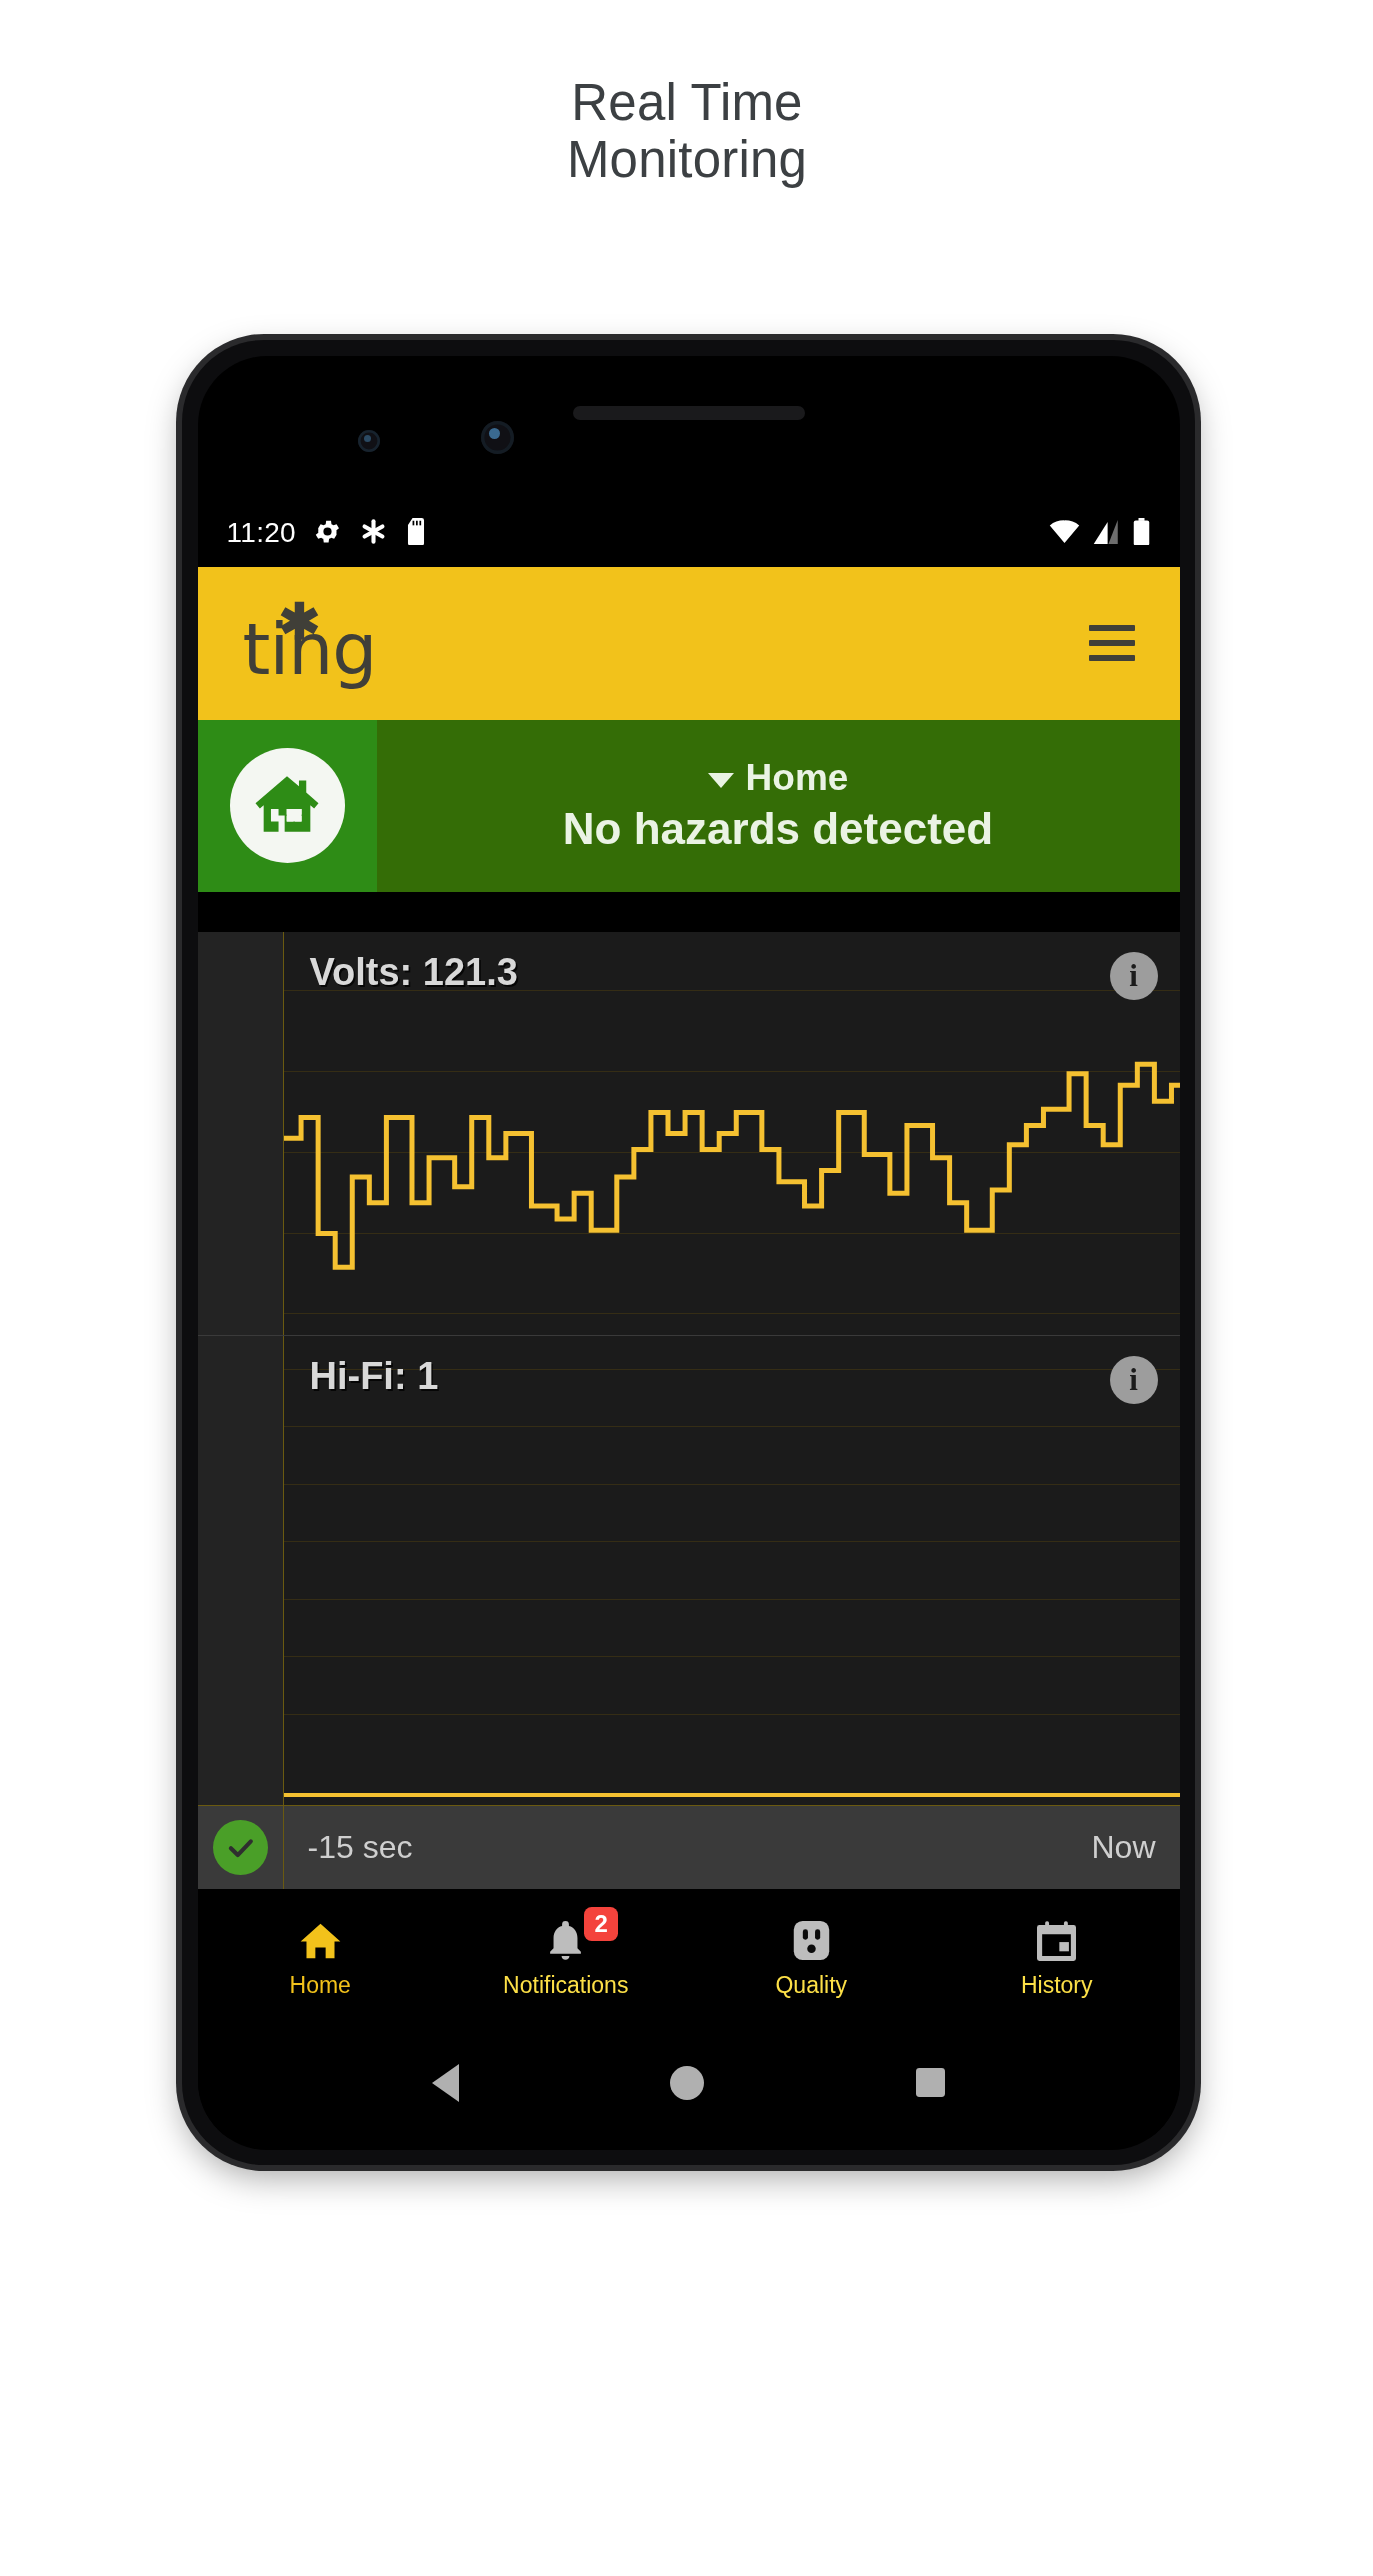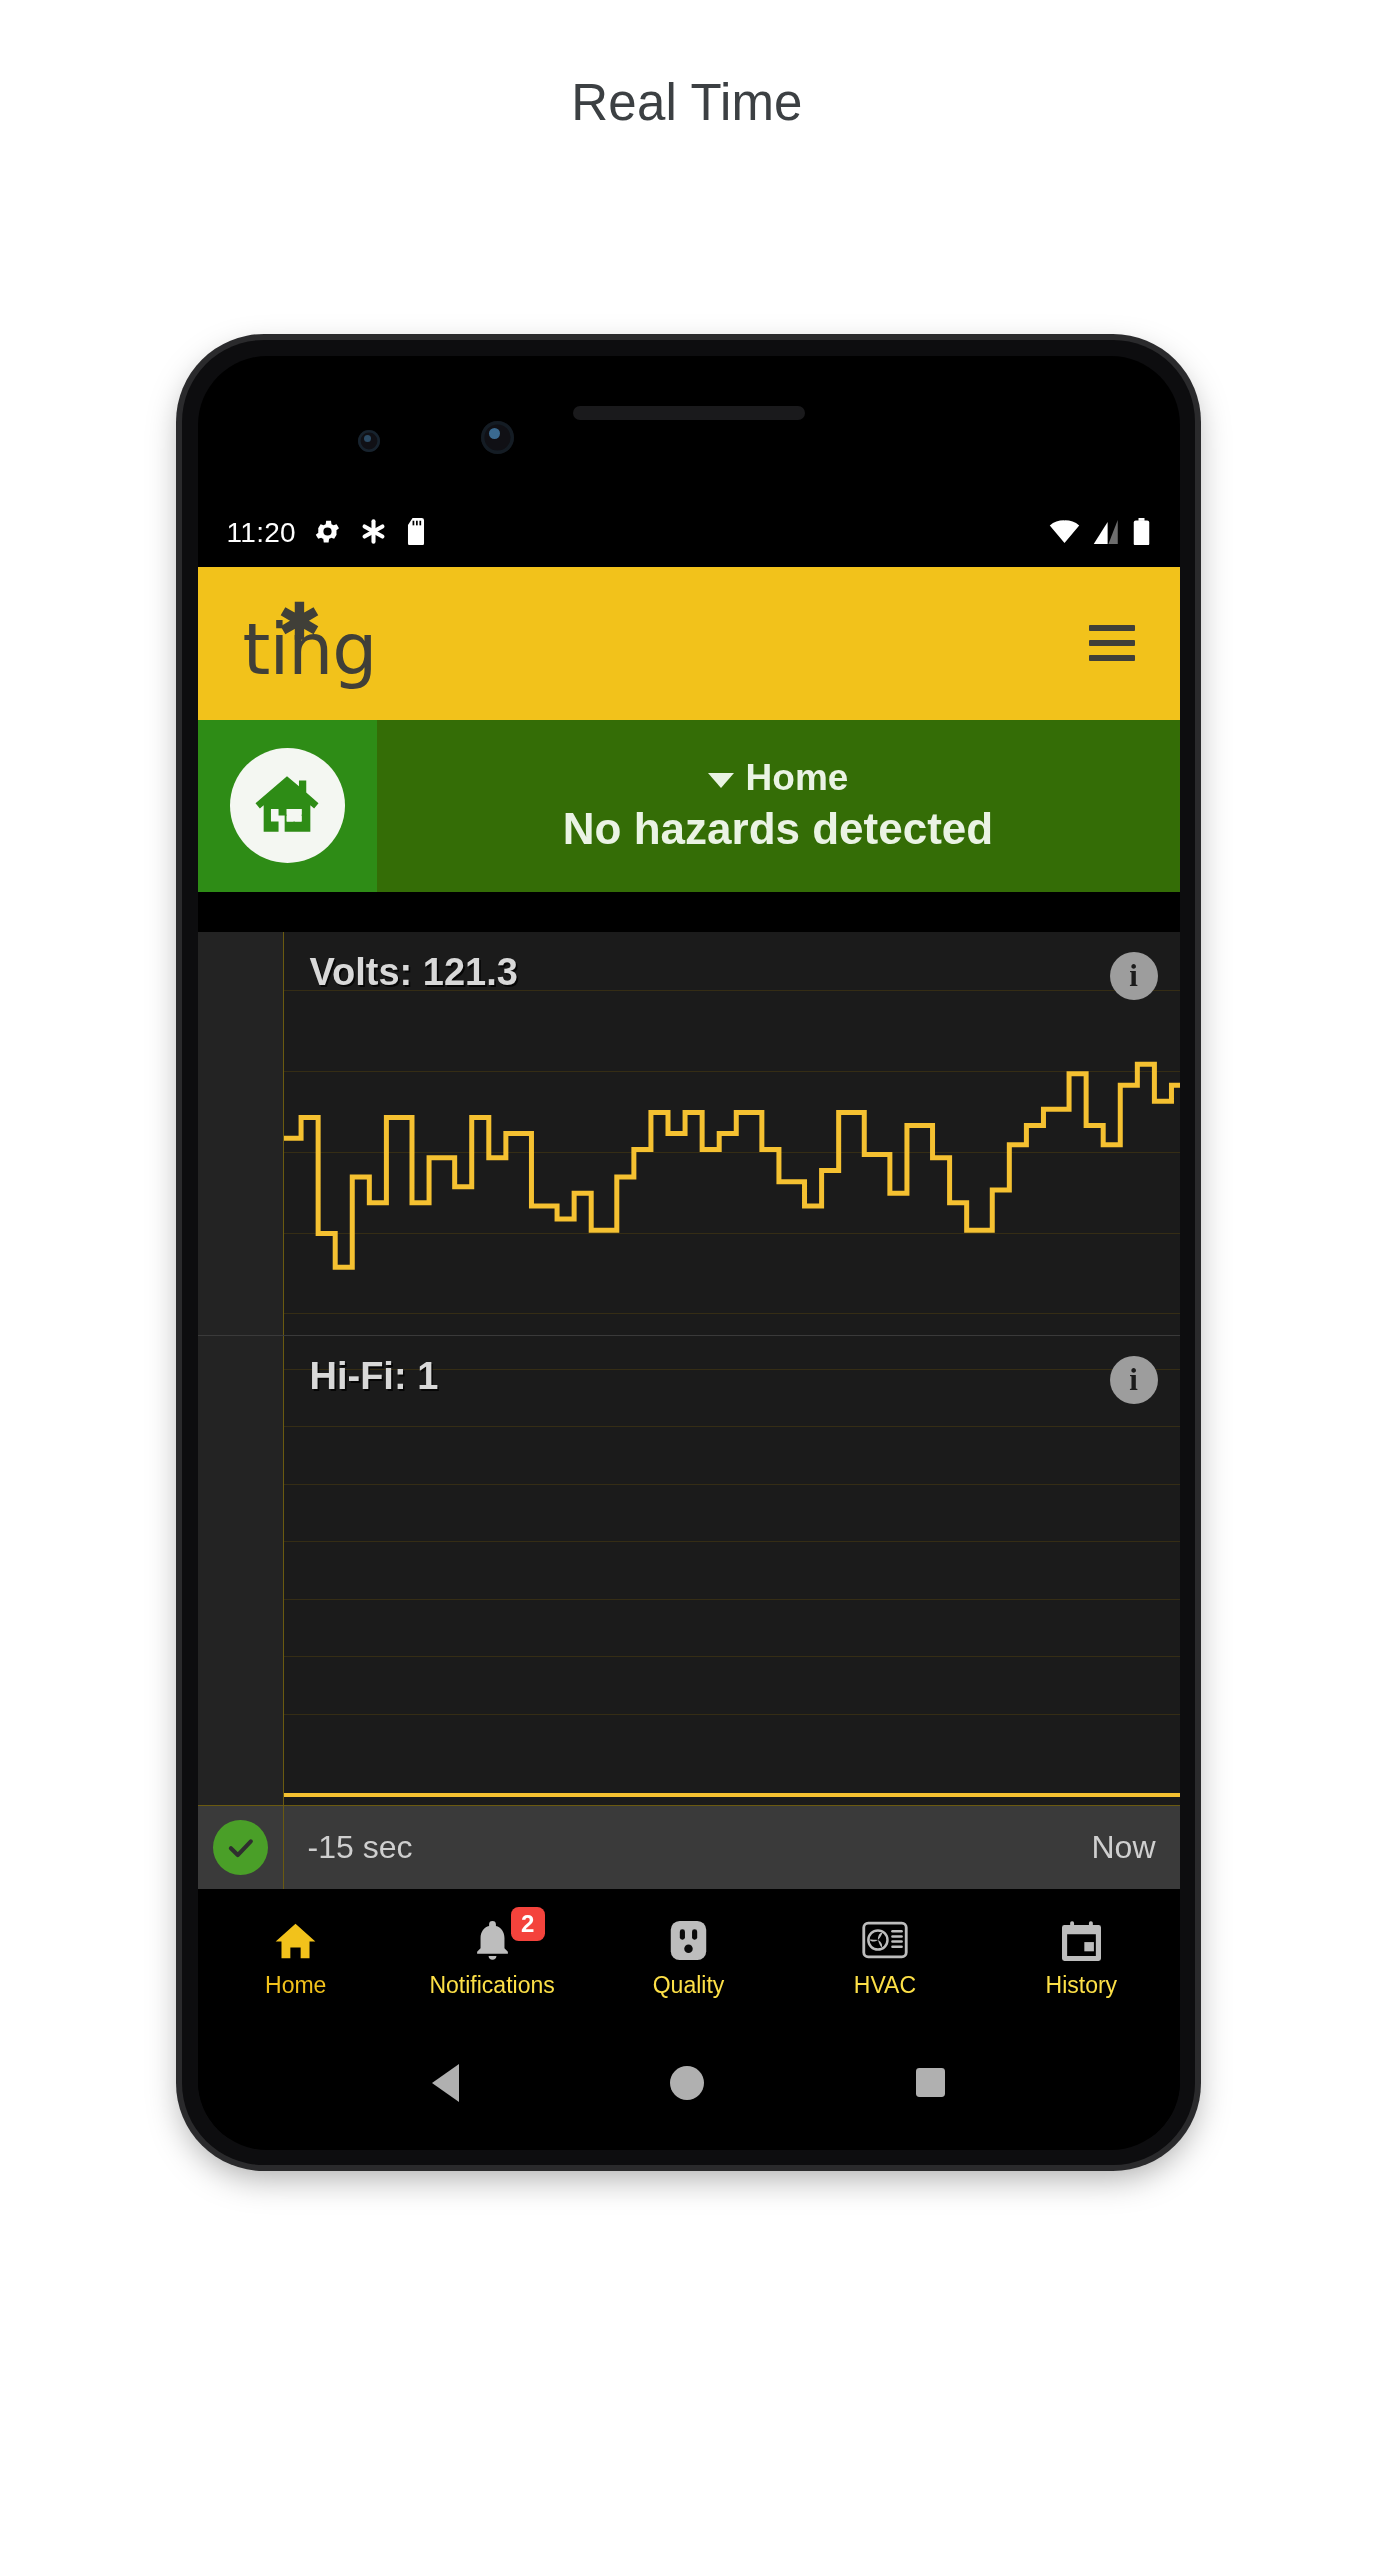--- a/index.html
+++ b/index.html
@@ -201,20 +201,21 @@
   .sn-home { width: 34px; height: 34px; border-radius: 50%; background: #b0b0b0; }
   .sn-recent { width: 29px; height: 29px; background: #b0b0b0; border-radius: 3.4px; }
 </style>
 </head>
 <body>
 
 <div class="page">
 
   <h1 class="heading">
     <span>Real Time</span>
+    <span class="l2">Monitoring</span>
   </h1>
 
   <div class="btn-side btn-power"></div>
   <div class="btn-side btn-vol"></div>
 
   <div class="phone-outer">
     <div class="phone-inner">
 
       <div class="speaker-top"></div>
       <div class="cam cam-a"></div>
@@ -401,36 +402,20 @@
               <svg width="39" height="43" viewBox="0 0 22 24">
                 <rect x="1" y="1" width="20" height="22" rx="5" fill="#bdbdbd"></rect>
                 <rect x="6.1" y="5.6" width="2.9" height="6" rx="1.4" fill="#0b0b0b"></rect>
                 <rect x="13" y="5.6" width="2.9" height="6" rx="1.4" fill="#0b0b0b"></rect>
                 <circle cx="11" cy="16.6" r="2.4" fill="#0b0b0b"></circle>
               </svg>
             </div>
             <div class="nav-label">Quality</div>
           </div>
 
-          <div class="navitem">
-            <div class="nav-ico">
-              <svg width="46" height="38" viewBox="0 0 26 21">
-                <rect x="1" y="1" width="24" height="19" rx="2.5" fill="none" stroke="#bdbdbd" stroke-width="1.6"></rect>
-                <circle cx="9" cy="10.5" r="5.4" fill="none" stroke="#bdbdbd" stroke-width="1.4"></circle>
-                <path fill="#bdbdbd" d="M9 10.5c0-2.2.6-4 2.6-4.3-.6 1.5-1 2.6-2.6 4.3zm0 0c-1.9 1.1-3.7 1.4-4.8-.3 1.6.1 2.8.1 4.8.3zm0 0c1.9 1.1 2.9 2.6 2.1 4.3-.9-1.3-1.5-2.3-2.1-4.3z"></path>
-                <g stroke="#bdbdbd" stroke-width="1.4" stroke-linecap="round">
-                  <line x1="17.2" y1="5.6" x2="22.4" y2="5.6"></line>
-                  <line x1="17.2" y1="8.5" x2="22.4" y2="8.5"></line>
-                  <line x1="17.2" y1="11.4" x2="22.4" y2="11.4"></line>
-                  <line x1="17.2" y1="14.3" x2="22.4" y2="14.3"></line>
-                </g>
-              </svg>
-            </div>
-            <div class="nav-label">HVAC</div>
-          </div>
 
           <div class="navitem">
             <div class="nav-ico">
               <svg width="39" height="41" viewBox="0 0 22 23">
                 <rect x="4.6" y="0.6" width="2.2" height="4" rx="1" fill="#bdbdbd"></rect>
                 <rect x="15.2" y="0.6" width="2.2" height="4" rx="1" fill="#bdbdbd"></rect>
                 <path fill="#bdbdbd" d="M1.4 2.8h19.2A1.4 1.4 0 0 1 22 4.2v17.4a1.4 1.4 0 0 1-1.4 1.4H1.4A1.4 1.4 0 0 1 0 21.6V4.2a1.4 1.4 0 0 1 1.4-1.4zm1.5 5.2v12.2h16.2V8H2.9z"></path>
                 <rect x="12.6" y="12.4" width="5.4" height="5.2" fill="#bdbdbd"></rect>
               </svg>
             </div>

